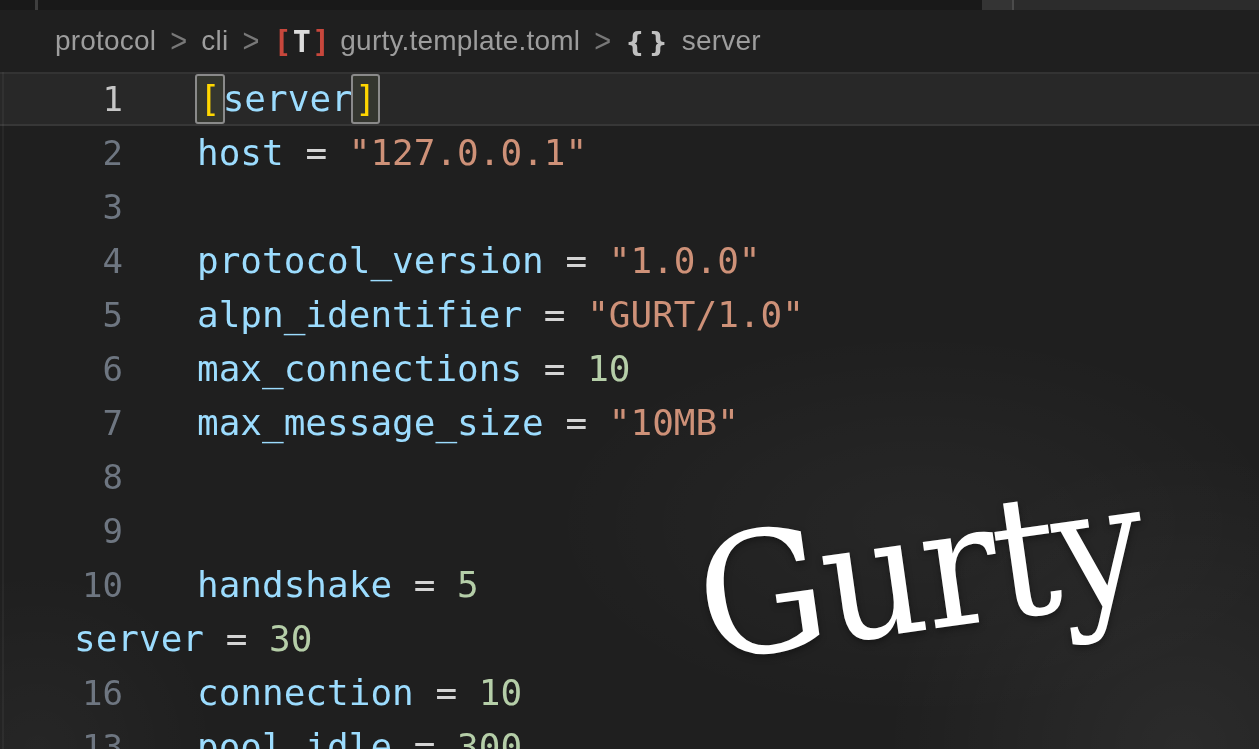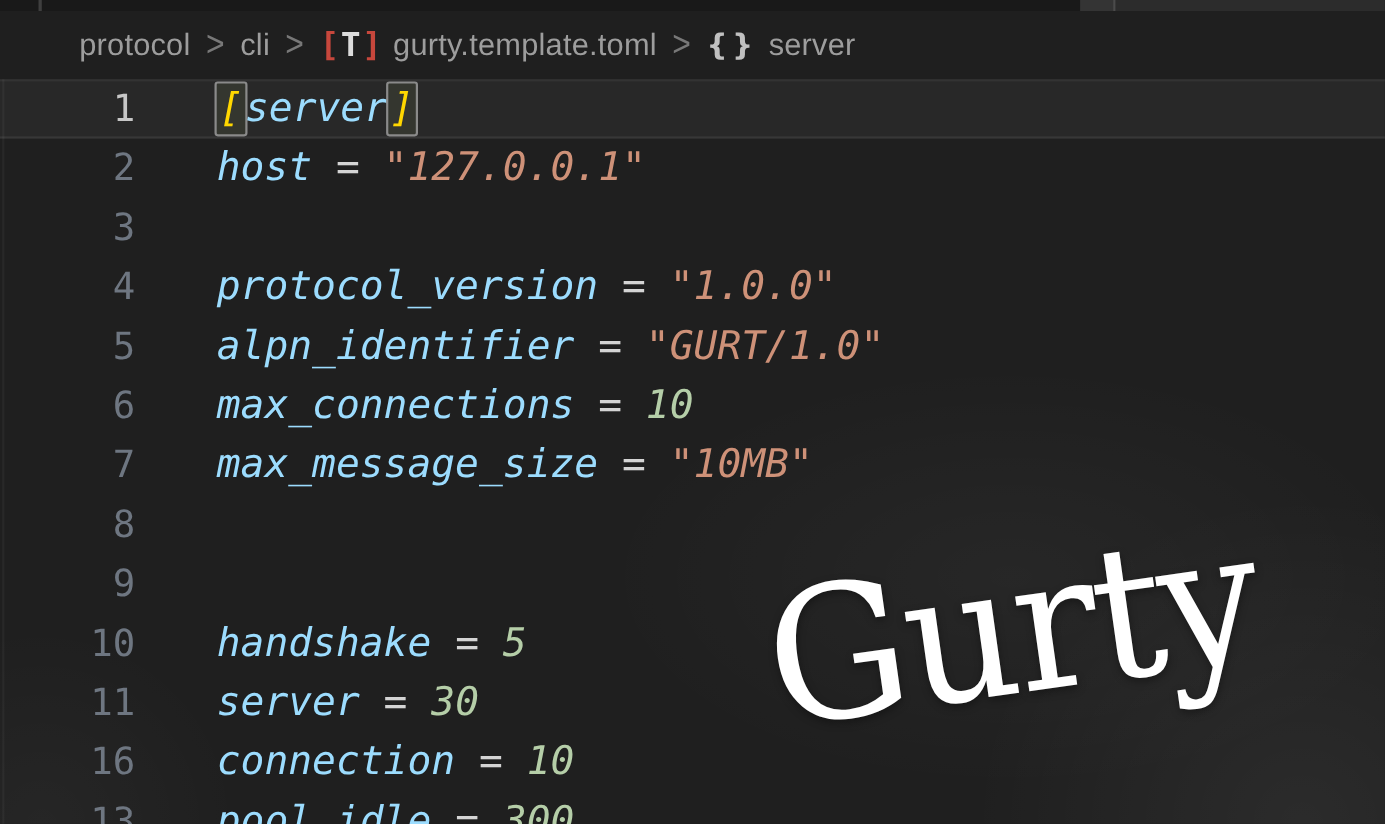--- a/index.html
+++ b/index.html
@@ -28,21 +28,21 @@
   .tabstrip .strip-block {
     position: absolute; left: 982px; top: 0; width: 30px; height: 10px; background: #343434;
   }
   .tabstrip .strip-divider {
     position: absolute; left: 1012px; top: 0; width: 2px; height: 10px; background: #4b4b4b;
   }
 
   
   .breadcrumbs {
     position: absolute; top: 10px; left: 0; width: 100%; height: 62px;
-    display: flex; align-items: center; padding-left: 72px;
+    display: flex; align-items: center; padding-left: 55px;
     font-size: 28px; color: var(--breadcrumbText, #9d9d9d);
     letter-spacing: .2px;
   }
   .crumb { cursor: pointer; }
   .crumb-sep {
     color: #787878; margin: 0 14px; font-size: 29px; font-weight: 400;
     transform: scaleY(1.15); display: inline-block;
   }
   .toml-icon {
     font-family: "DejaVu Sans Mono", monospace; font-weight: bold;
@@ -74,21 +74,21 @@
     border-top: 2px solid rgba(255,255,255,.05);
     border-bottom: 2px solid rgba(255,255,255,.07);
     line-height: 50px;
   }
   .gutter {
     width: 123px; flex: 0 0 123px; text-align: right;
     color: var(--lineNumber, #6e7681); font-size: 34px; cursor: pointer;
     user-select: none;
   }
   .code-row.active .gutter { color: var(--activeLineNumber, #c6c6c6); }
-  .code { margin-left: 74px; font-style: italic; }
+  .code { margin-left: 74px; }
 
   .tok-key     { color: var(--key, #9cdcfe); }
   .tok-string  { color: var(--string, #ce9178); }
   .tok-number  { color: var(--number, #b5cea8); }
   .tok-op      { color: var(--operator, #d4d4d4); }
   .tok-bracket { color: var(--bracket, #ffd700); }
   .tok-bracket-match {
     color: var(--bracket, #ffd700);
     display: inline-block; line-height: 44px;
     border: 2px solid #8a8a8a; border-radius: 3px;
@@ -136,19 +136,19 @@
       <div class="code-row active"><div class="gutter">1</div><div class="code"><span class="tok-bracket-match">[</span><span class="tok-key">server</span><span class="tok-bracket-match">]</span></div></div>
       <div class="code-row"><div class="gutter">2</div><div class="code"><span class="tok-key">host</span><span class="tok-op"> = </span><span class="tok-string">"127.0.0.1"</span></div></div>
       <div class="code-row"><div class="gutter">3</div></div>
       <div class="code-row"><div class="gutter">4</div><div class="code"><span class="tok-key">protocol_version</span><span class="tok-op"> = </span><span class="tok-string">"1.0.0"</span></div></div>
       <div class="code-row"><div class="gutter">5</div><div class="code"><span class="tok-key">alpn_identifier</span><span class="tok-op"> = </span><span class="tok-string">"GURT/1.0"</span></div></div>
       <div class="code-row"><div class="gutter">6</div><div class="code"><span class="tok-key">max_connections</span><span class="tok-op"> = </span><span class="tok-number">10</span></div></div>
       <div class="code-row"><div class="gutter">7</div><div class="code"><span class="tok-key">max_message_size</span><span class="tok-op"> = </span><span class="tok-string">"10MB"</span></div></div>
       <div class="code-row"><div class="gutter">8</div><div class="code"></div></div>
       <div class="code-row"><div class="gutter">9</div></div>
       <div class="code-row"><div class="gutter">10</div><div class="code"><span class="tok-key">handshake</span><span class="tok-op"> = </span><span class="tok-number">5</span></div></div>
-      <div class="code-row"><div class="gutter">11</div><div class="code"><span class="tok-key">server</span><span class="tok-op"> = </span><span class="tok-number">30</span></div></div>
+      <div class="code-row"><div class="code"><span class="tok-key">server</span><span class="tok-op"> = </span><span class="tok-number">30</span></div></div>
       <div class="code-row"><div class="gutter">16</div><div class="code"><span class="tok-key">connection</span><span class="tok-op"> = </span><span class="tok-number">10</span></div></div>
       <div class="code-row"><div class="gutter">13</div><div class="code"><span class="tok-key">pool_idle</span><span class="tok-op"> = </span><span class="tok-number">300</span></div></div>
     </div>
 </div>
 
 <div class="watermark">Gurty</div>
 
 </body></html>

